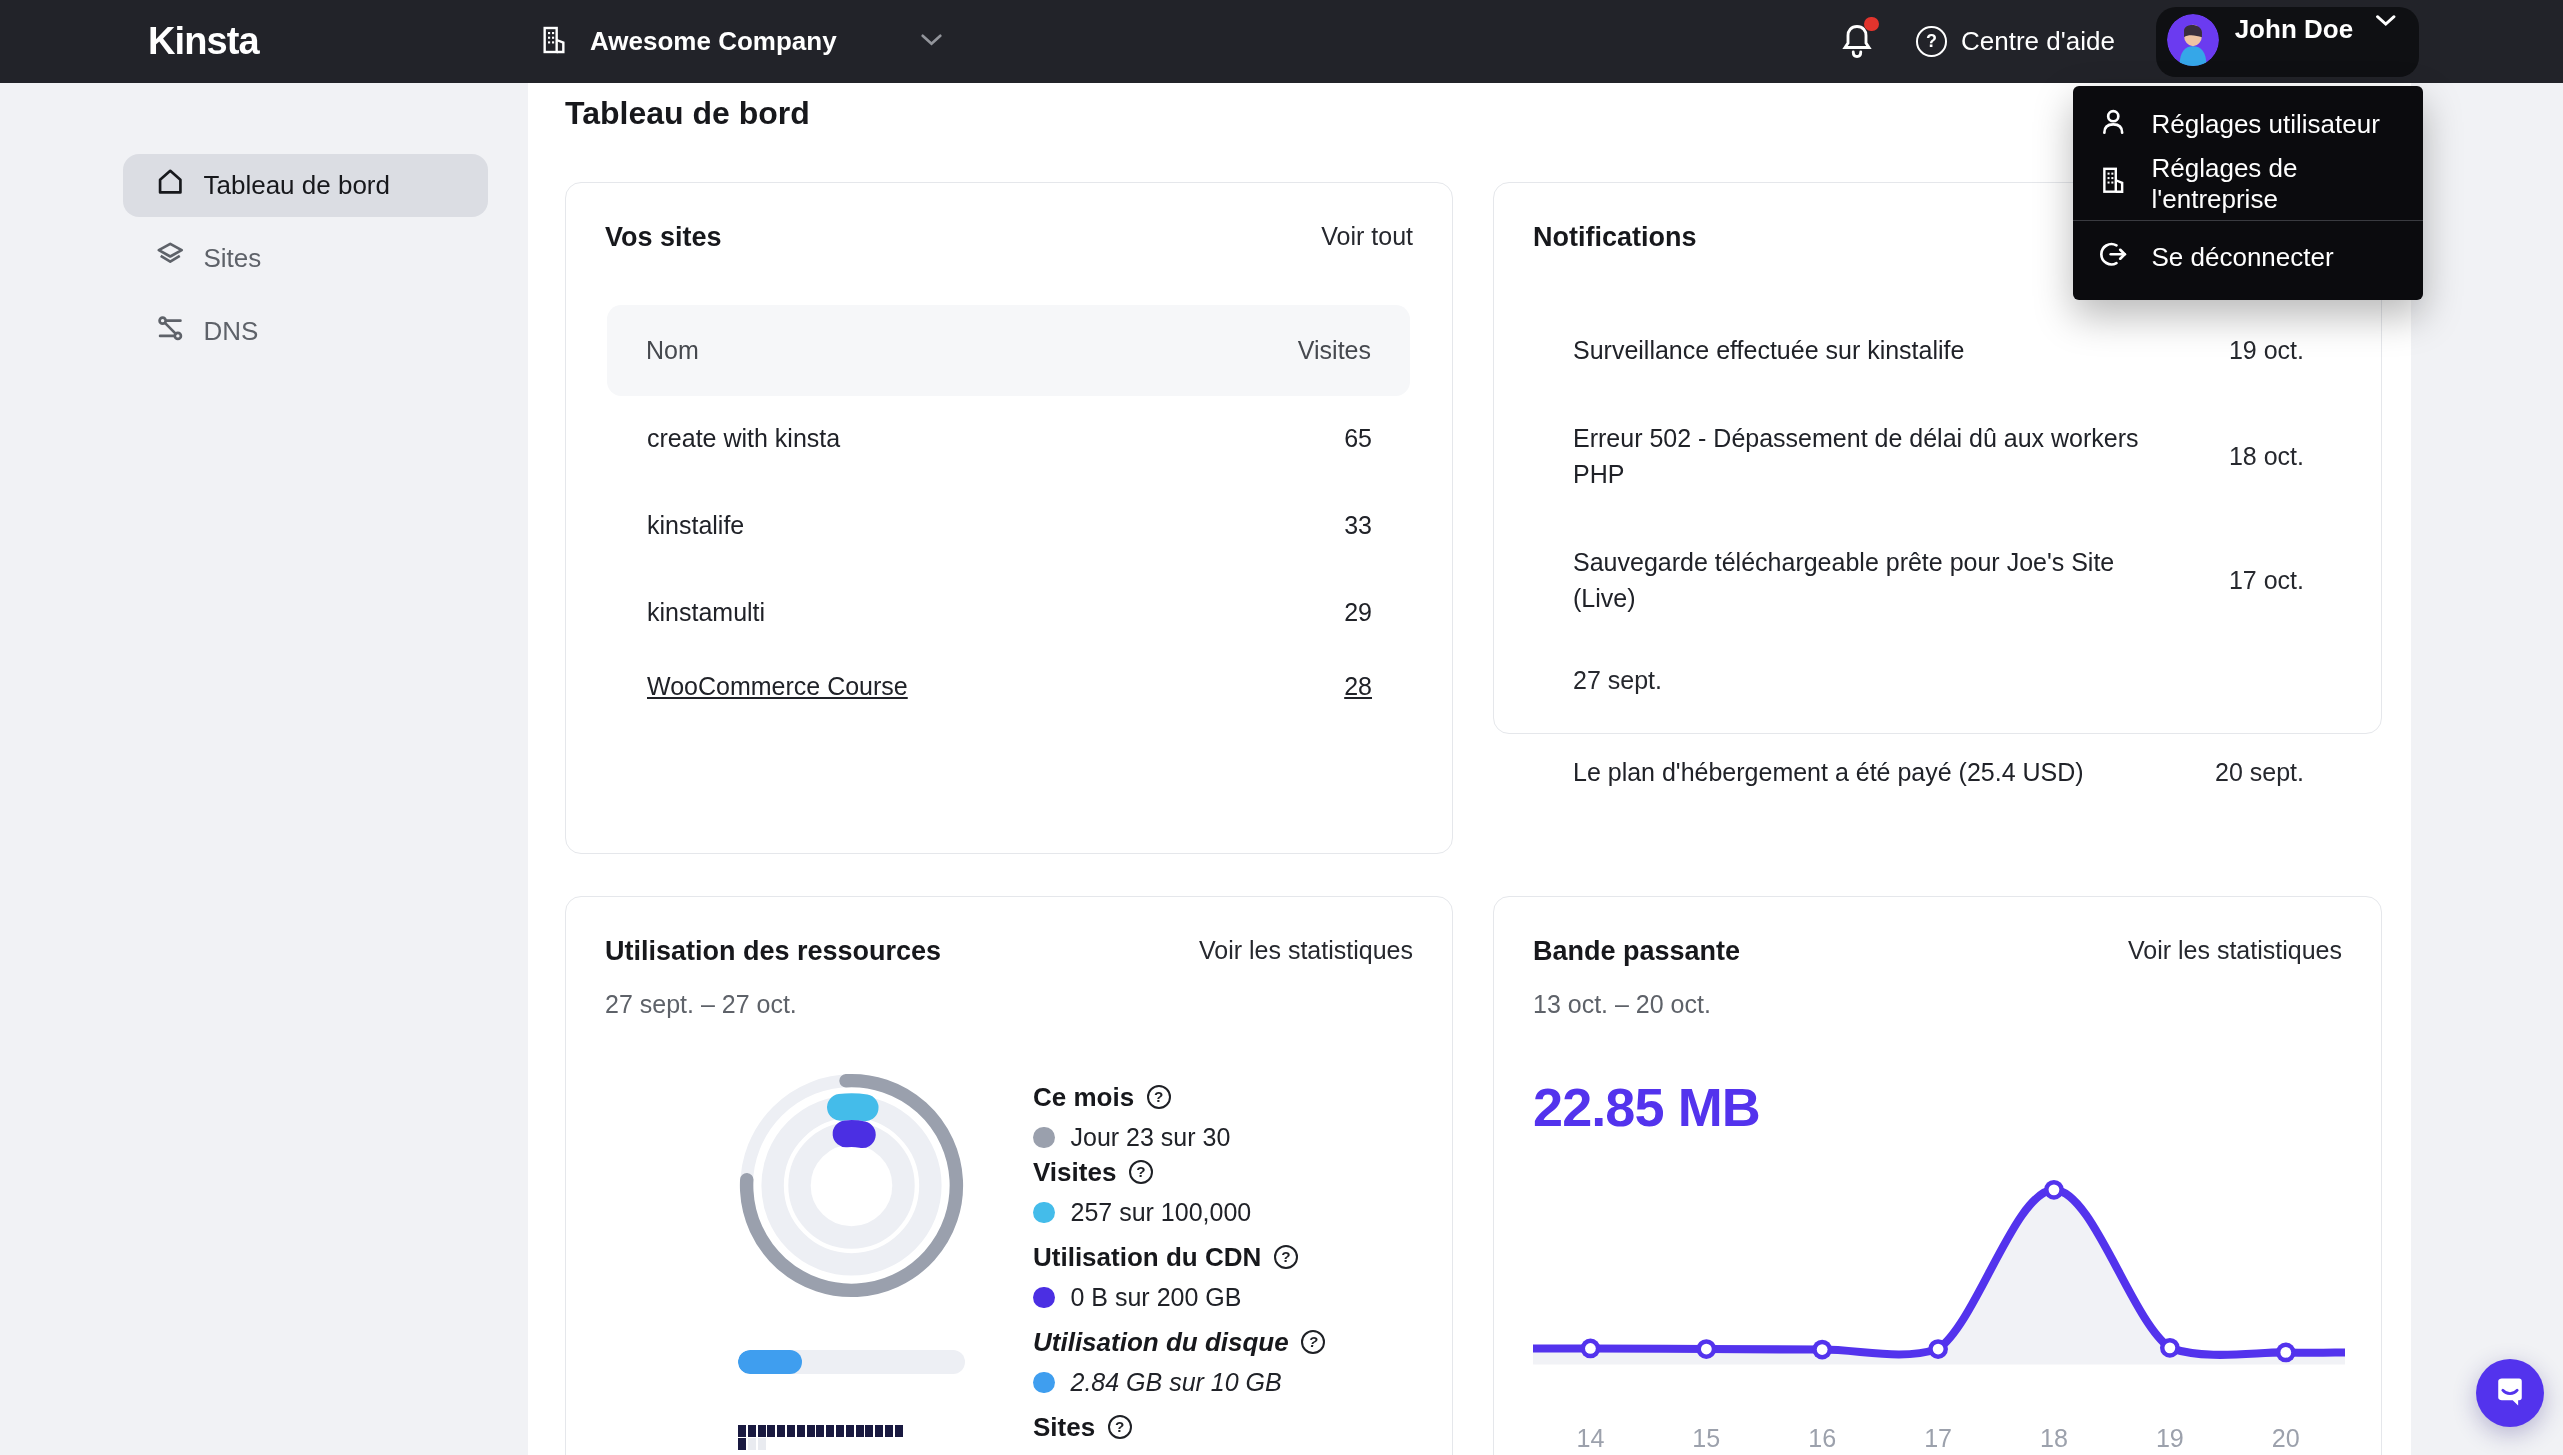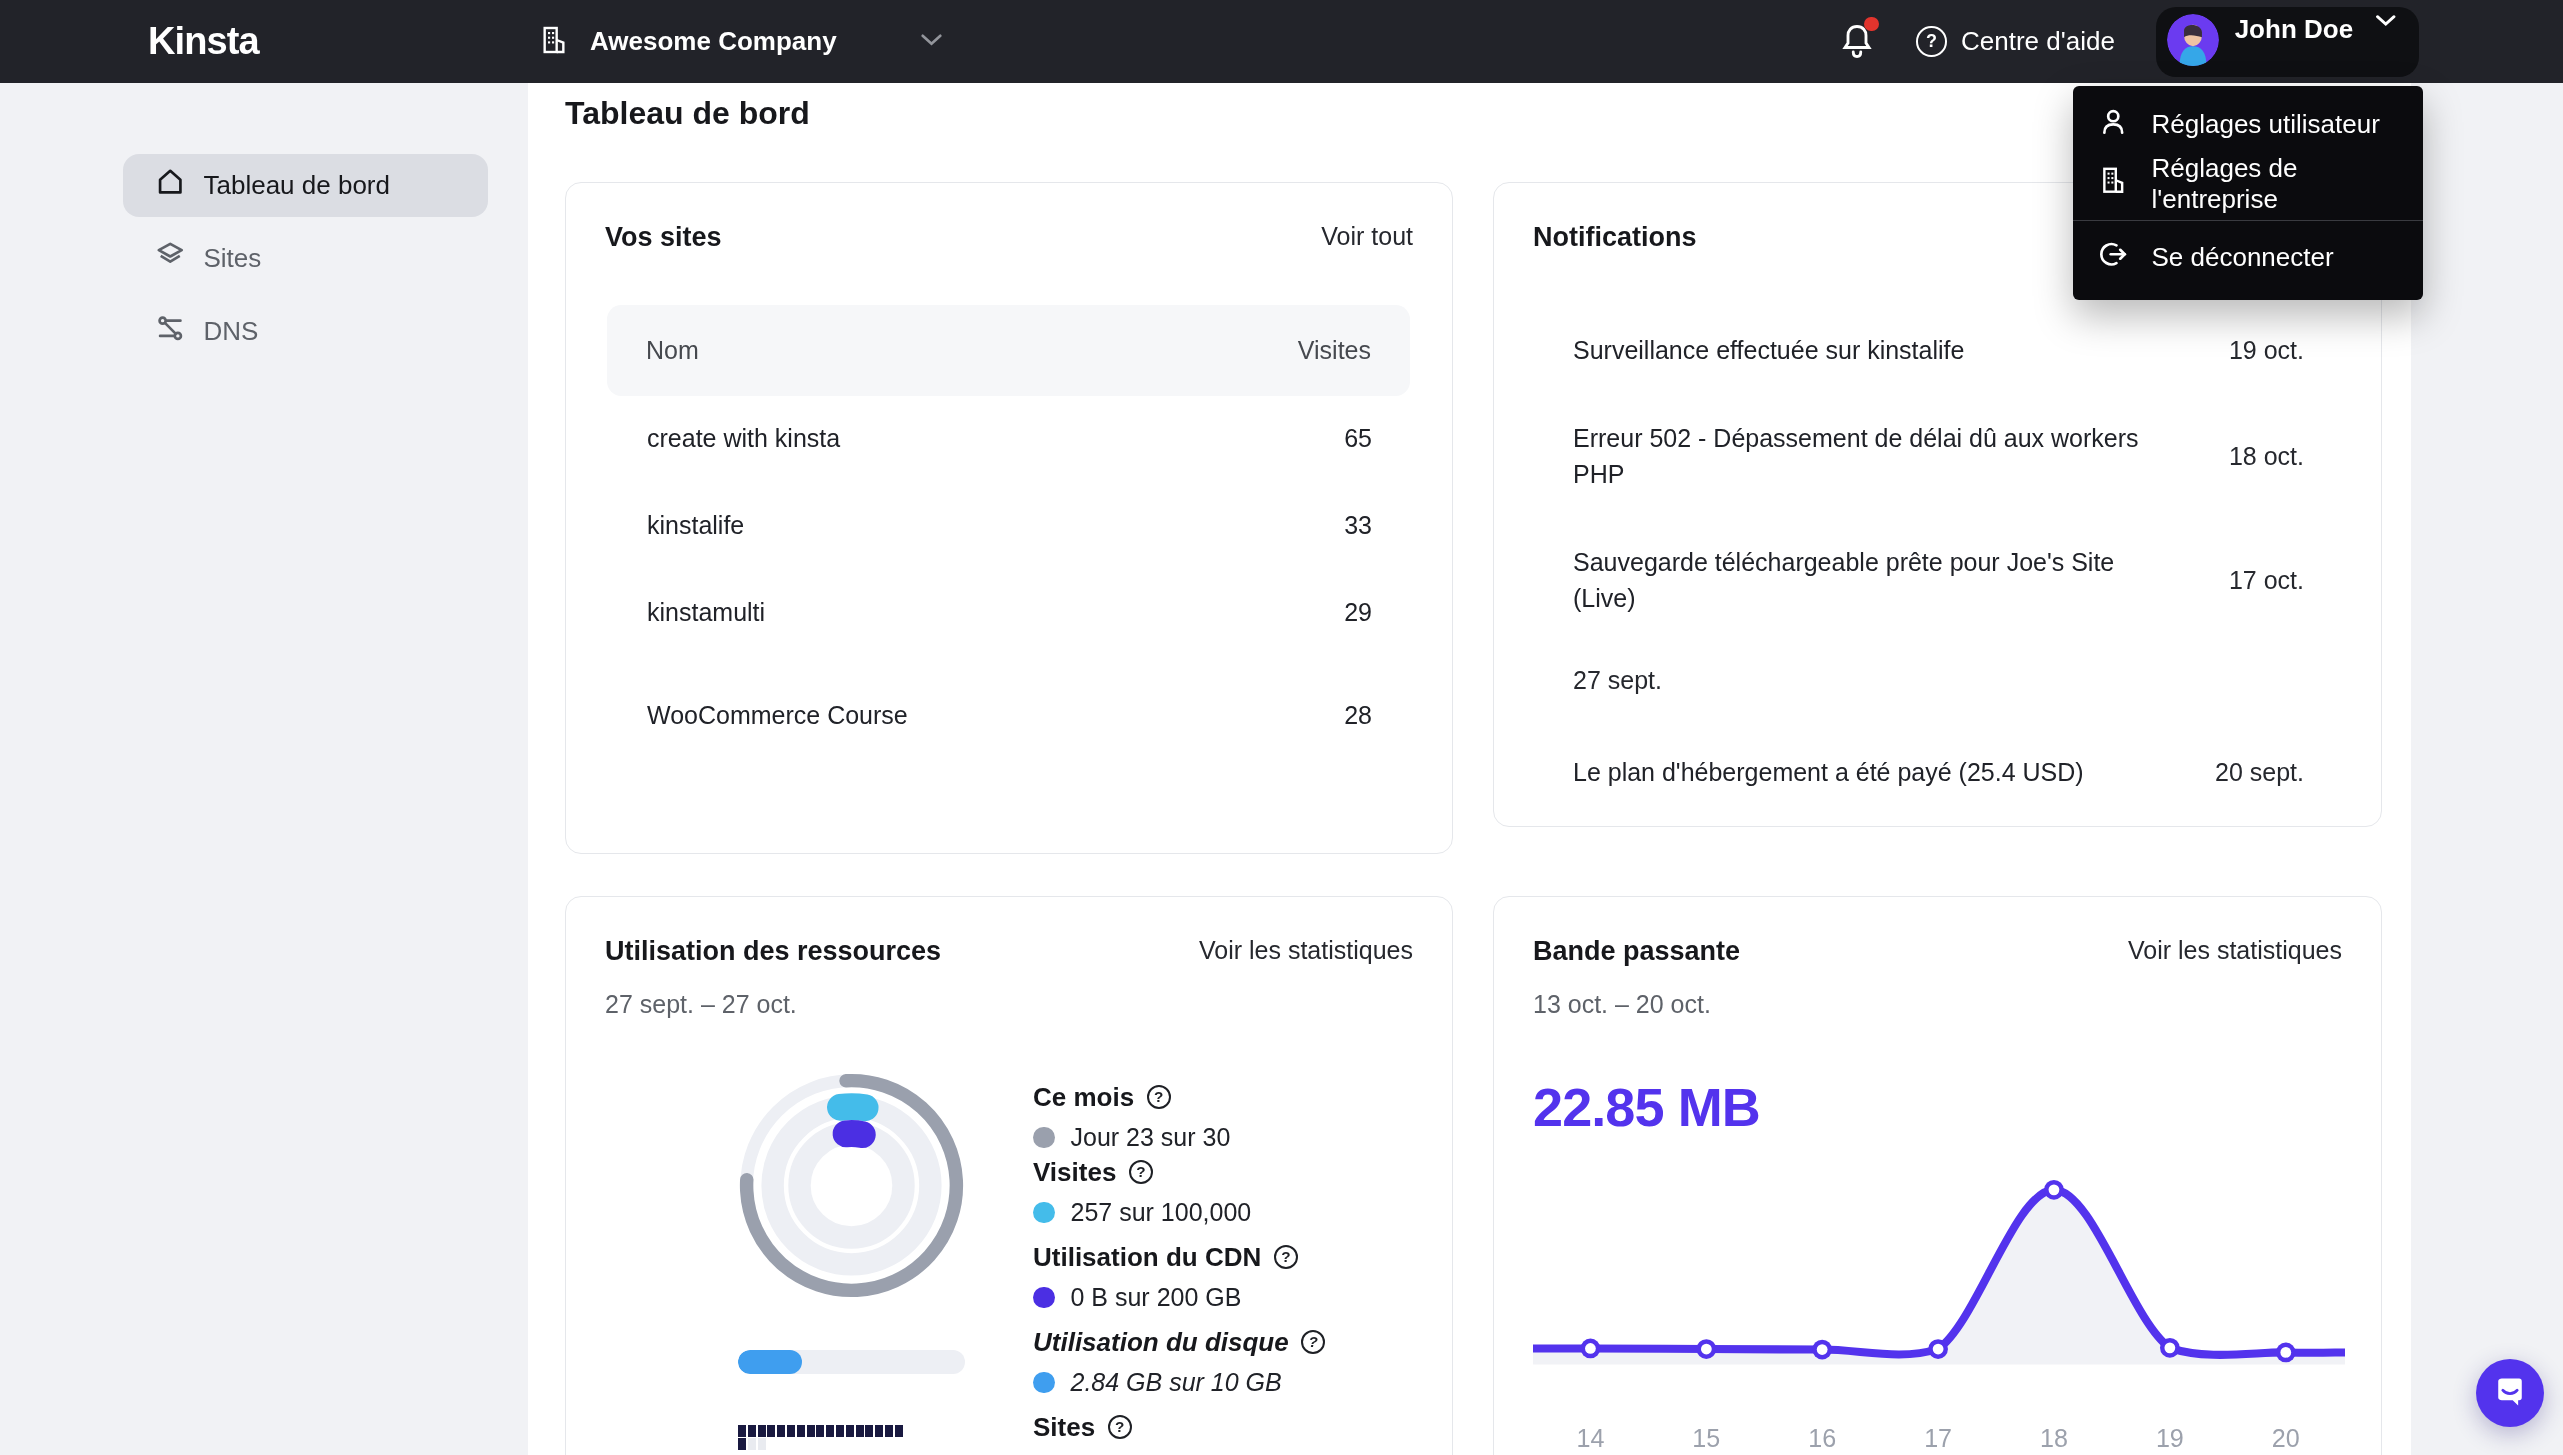--- a/index.html
+++ b/index.html
@@ -37,21 +37,21 @@
   .page-title { position:absolute; left:565px; top:95px; font-size:32px; font-weight:700; color:#17181C; z-index:5; }
 
   
   .card { position:absolute; background:#fff; border:1.8px solid #E5E7EB; border-radius:16px; z-index:5; }
   .card-head { position:absolute; left:39px; right:39px; top:39px; display:flex; justify-content:space-between; align-items:flex-start; }
   .card-title { font-size:27px; font-weight:700; color:#17181C; }
   .card-link { font-size:25px; color:#26282E; cursor:pointer; }
   .card-dates { position:absolute; left:39px; top:93px; font-size:25px; color:#5E6269; }
 
   #card-sites { left:565px; top:182px; width:888px; height:672px; }
-  #card-notifs { left:1493px; top:182px; width:889px; height:645px; }
+  #card-notifs { left:1493px; top:182px; width:889px; height:552px; }
   #card-resources { left:565px; top:896px; width:888px; height:700px; }
   #card-bandwidth { left:1493px; top:896px; width:889px; height:700px; }
 
   .table-headbar { position:absolute; left:41px; top:122px; width:803px; height:91px; background:#F6F7F9; border-radius:14.4px; display:flex; align-items:center; justify-content:space-between; padding:0 39px; font-size:25px; color:#46494F; }
   .site-row { position:absolute; left:81px; width:725px; display:flex; justify-content:space-between; align-items:center; font-size:25px; color:#202228; height:34px; cursor:pointer; }
 
   .notif-row { position:absolute; left:79px; width:731px; display:flex; justify-content:space-between; align-items:center; cursor:pointer; }
   .notif-text { font-size:25px; line-height:36px; color:#202228; max-width:592px; }
   .notif-date { font-size:25px; color:#26282E; white-space:nowrap; }
 
@@ -179,21 +179,21 @@
         <span>65</span>
       </div>
       <div class="site-row" style="top: 325px;">
         <span>kinstalife</span>
         <span>33</span>
       </div>
       <div class="site-row" style="top: 412px;">
         <span>kinstamulti</span>
         <span>29</span>
       </div>
-      <div class="site-row" style="top: 515px;">
+      <div class="site-row" style="top: 486px; text-decoration: underline;">
         <span>WooCommerce Course</span>
         <span>28</span>
       </div>
     </div>
 </section>
 
 <section class="card" id="card-notifs">
   <div class="card-head">
     <span class="card-title">Notifications</span>
   </div>

